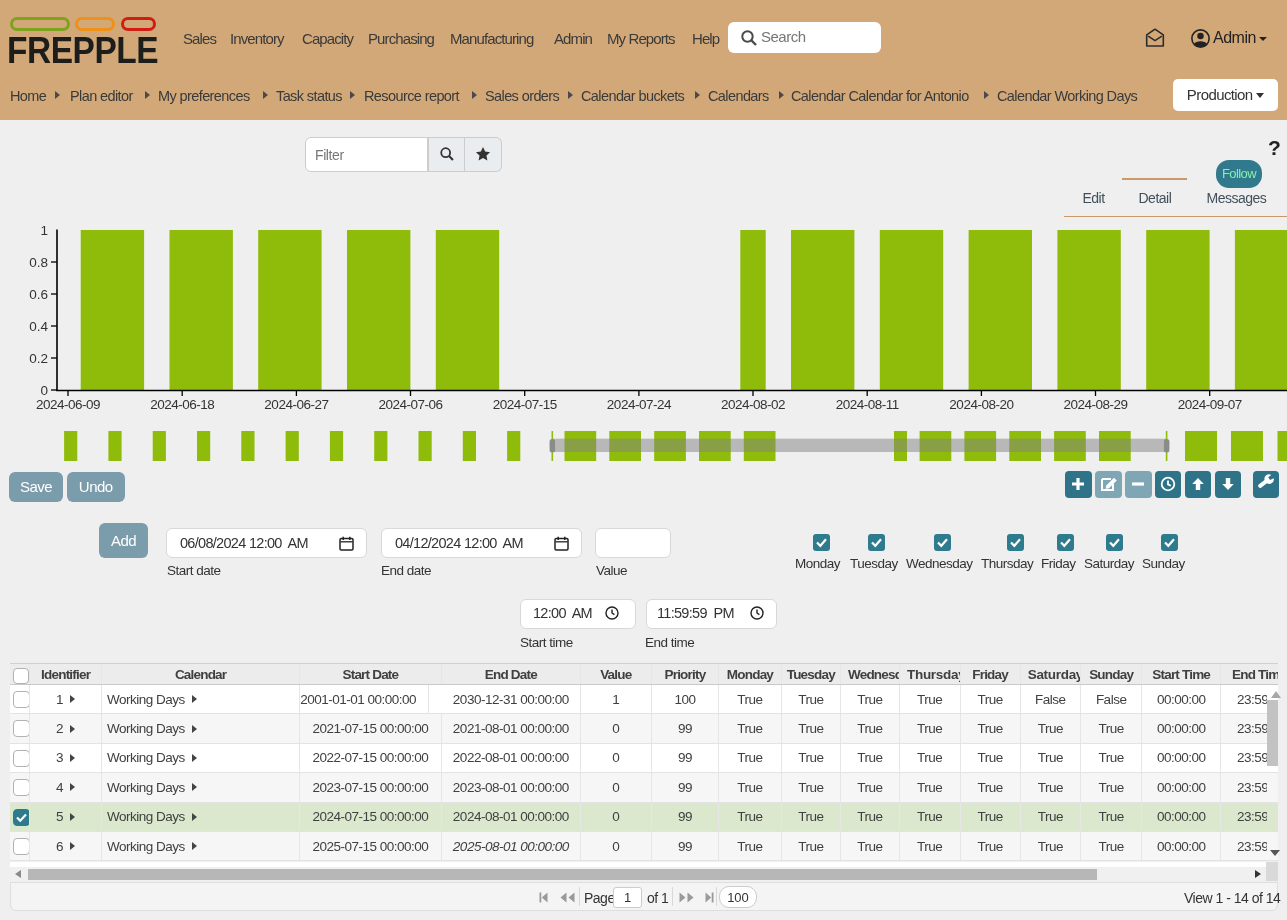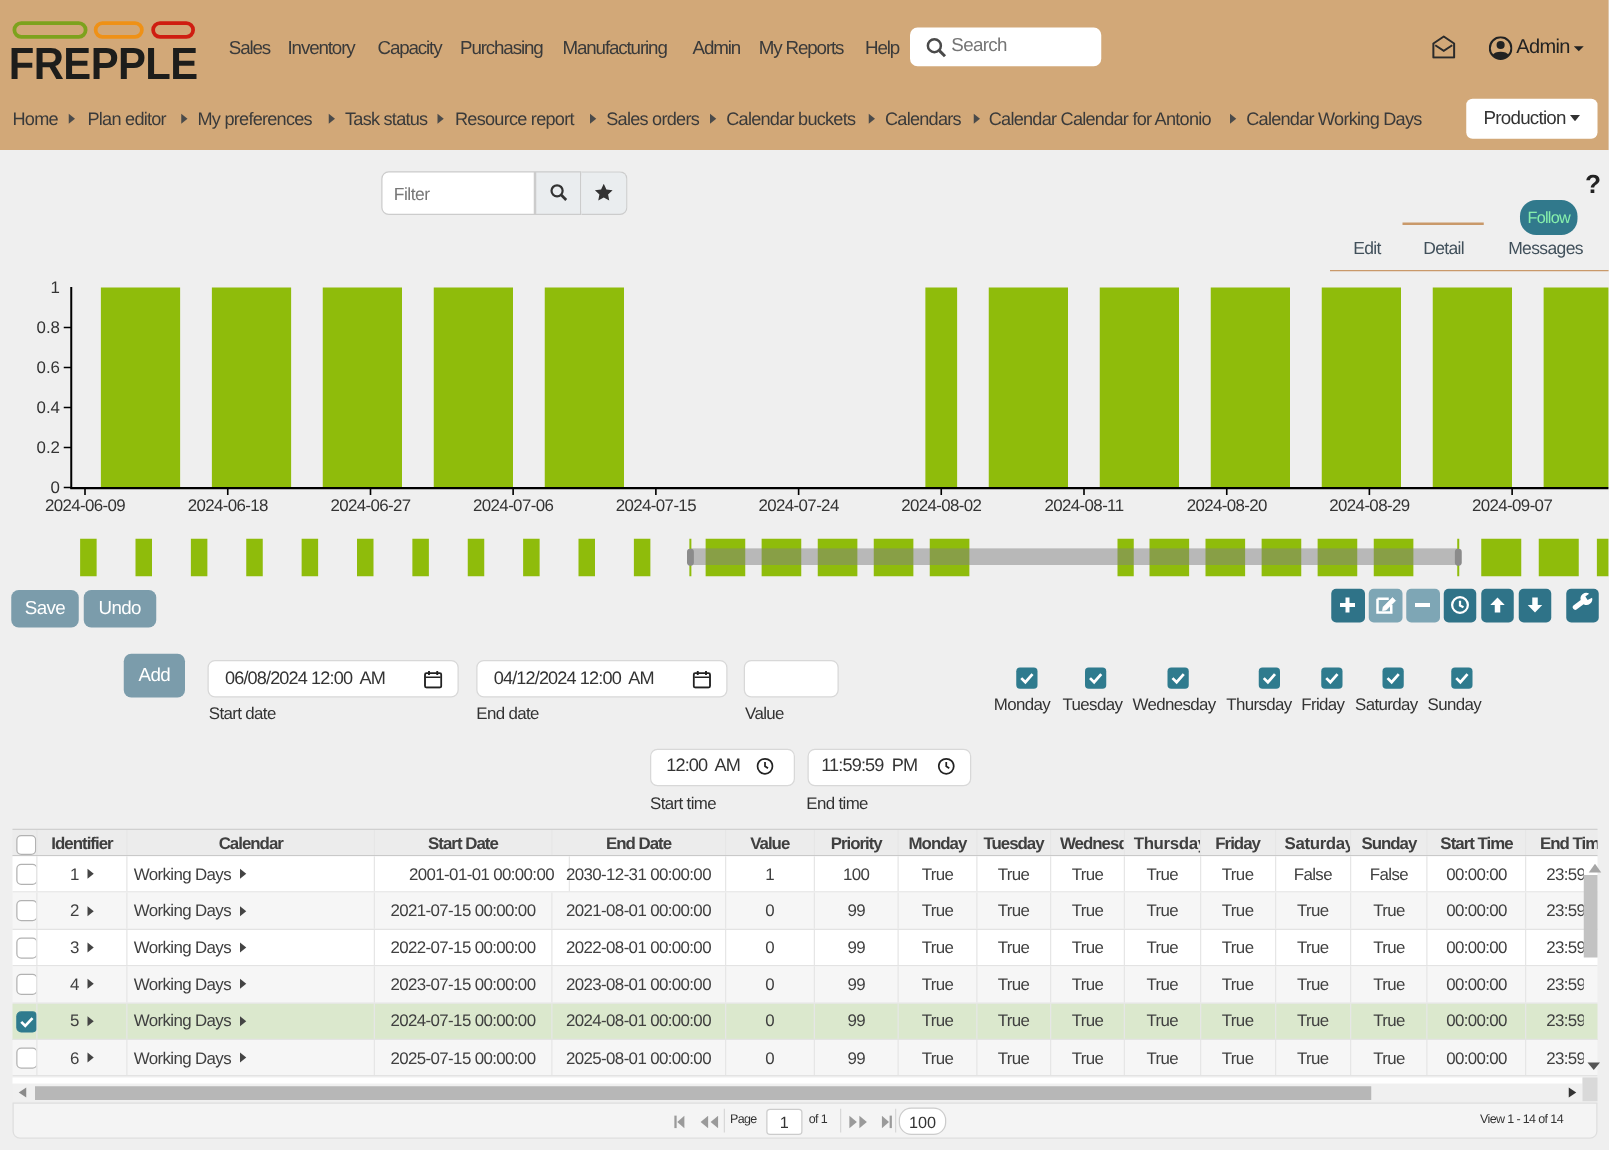--- a/index.html
+++ b/index.html
@@ -47,21 +47,21 @@
 .gr.alt { background:#f6f6f6; }
 .gr.sel { background:#dbe8cd; }
 .ghead { position:absolute; left:0; top:0; width:1268px; height:22px; background:#ececec; border-top:1px solid #d0d0d0; border-bottom:1px solid #c9c9c9; font-weight:bold; letter-spacing:-0.8px; }
 .gc { position:absolute; top:0; height:100%; border-right:1px solid #e6e6e6; overflow:hidden; display:flex; align-items:center; justify-content:center; white-space:nowrap; }
 .gcl { justify-content:flex-start; }
 .rowcheck { position:absolute; left:3px; top:6px; width:17px; height:17px; background:#fff; border:1px solid #b2b2b2; border-radius:4px; }
 .tri-r { display:inline-block; width:0; height:0; border-left:5px solid #444; border-top:4px solid transparent; border-bottom:4px solid transparent; margin-left:7px; }
 
 
 .pagerbar { position:absolute; left:10px; top:882px; width:1268px; height:29px; background:#f4f4f4; border:1px solid #dedede; border-radius:0 0 6px 6px; }
-.ptxt { position:absolute; font-size:10px; color:#333; letter-spacing:-0.5px; white-space:nowrap; }
+.ptxt { position:absolute; font-size:14px; color:#333; letter-spacing:-0.5px; white-space:nowrap; }
 </style>
 </head>
 <body>
 <div id="page">
 
   <div class="topbar"></div>
   <div class="logo-rect" style="left:10px; top:16.5px; width:60px; height:14px; border:3px solid #7da21d;"></div>
   <div class="logo-rect" style="left:75px; top:16.5px; width:40px; height:14px; border:3px solid #ef9116;"></div>
   <div class="logo-rect" style="left:120.5px; top:16.5px; width:35px; height:14px; border:3px solid #cf1d11;"></div>
   <div class="logotext">FREPPLE</div>
@@ -362,21 +362,21 @@
         <div class="gc" style="left:1070.9px; width:61.5px;">Sunday</div>
         <div class="gc" style="left:1132.4px; width:78.6px;">Start Time</div>
         <div class="gc gcl" style="left:1211px; width:57px; padding-left:11px; border-right:none;">End Time</div>
       </div>
   <div class="gr" style="top:22.0px; height:29.4px;">
         <div class="gc" style="left:0px; width:20.2px;">
           <span class="rowcheck"></span>
         </div>
         <div class="gc" style="left:20.2px; width:71.8px;">1<span class="tri-r"></span></div>
         <div class="gc" style="left:92px; width:198.2px; padding-left:5px; justify-content:flex-start;">Working Days<span class="tri-r"></span></div>
-        <div class="gc" style="left:305px; width:141.4px;">2001-01-01 00:00:00</div>
+        <div class="gc" style="left:278px; width:141.4px;">2001-01-01 00:00:00</div>
         <div class="gc" style="left:431.6px; width:139.4px;">2030-12-31 00:00:00</div>
         <div class="gc" style="left:571px; width:70.6px;">1</div>
         <div class="gc" style="left:641.6px; width:67.7px;">100</div>
         <div class="gc" style="left:709.3px; width:62.3px;">True</div>
         <div class="gc" style="left:771.6px; width:59.4px;">True</div>
         <div class="gc" style="left:831px; width:59px;">True</div>
         <div class="gc" style="left:890px; width:60.5px;">True</div>
         <div class="gc" style="left:950.5px; width:60.2px;">True</div>
         <div class="gc" style="left:1010.7px; width:60.2px;">False</div>
         <div class="gc" style="left:1070.9px; width:61.5px;">False</div>
@@ -477,21 +477,21 @@
           <div style="position:absolute; left:16px; top:0; width:29.5px; height:100%; overflow:hidden; display:flex; align-items:center;">23:59:59</div>
         </div>
       </div>
   <div class="gr alt" style="top:169.0px; height:29.4px;">
         <div class="gc" style="left:0px; width:20.2px;">
           <span class="rowcheck"></span>
         </div>
         <div class="gc" style="left:20.2px; width:71.8px;">6<span class="tri-r"></span></div>
         <div class="gc" style="left:92px; width:198.2px; padding-left:5px; justify-content:flex-start;">Working Days<span class="tri-r"></span></div>
         <div class="gc" style="left:290.2px; width:141.4px;">2025-07-15 00:00:00</div>
-        <div class="gc" style="left:431.6px; width:139.4px;">2025-08-01 00:00:00</div>
+        <div class="gc" style="left:431.6px; width:139.4px;font-style:italic;">2025-08-01 00:00:00</div>
         <div class="gc" style="left:571px; width:70.6px;">0</div>
         <div class="gc" style="left:641.6px; width:67.7px;">99</div>
         <div class="gc" style="left:709.3px; width:62.3px;">True</div>
         <div class="gc" style="left:771.6px; width:59.4px;">True</div>
         <div class="gc" style="left:831px; width:59px;">True</div>
         <div class="gc" style="left:890px; width:60.5px;">True</div>
         <div class="gc" style="left:950.5px; width:60.2px;">True</div>
         <div class="gc" style="left:1010.7px; width:60.2px;">True</div>
         <div class="gc" style="left:1070.9px; width:61.5px;">True</div>
         <div class="gc" style="left:1132.4px; width:78.6px;">00:00:00</div>

